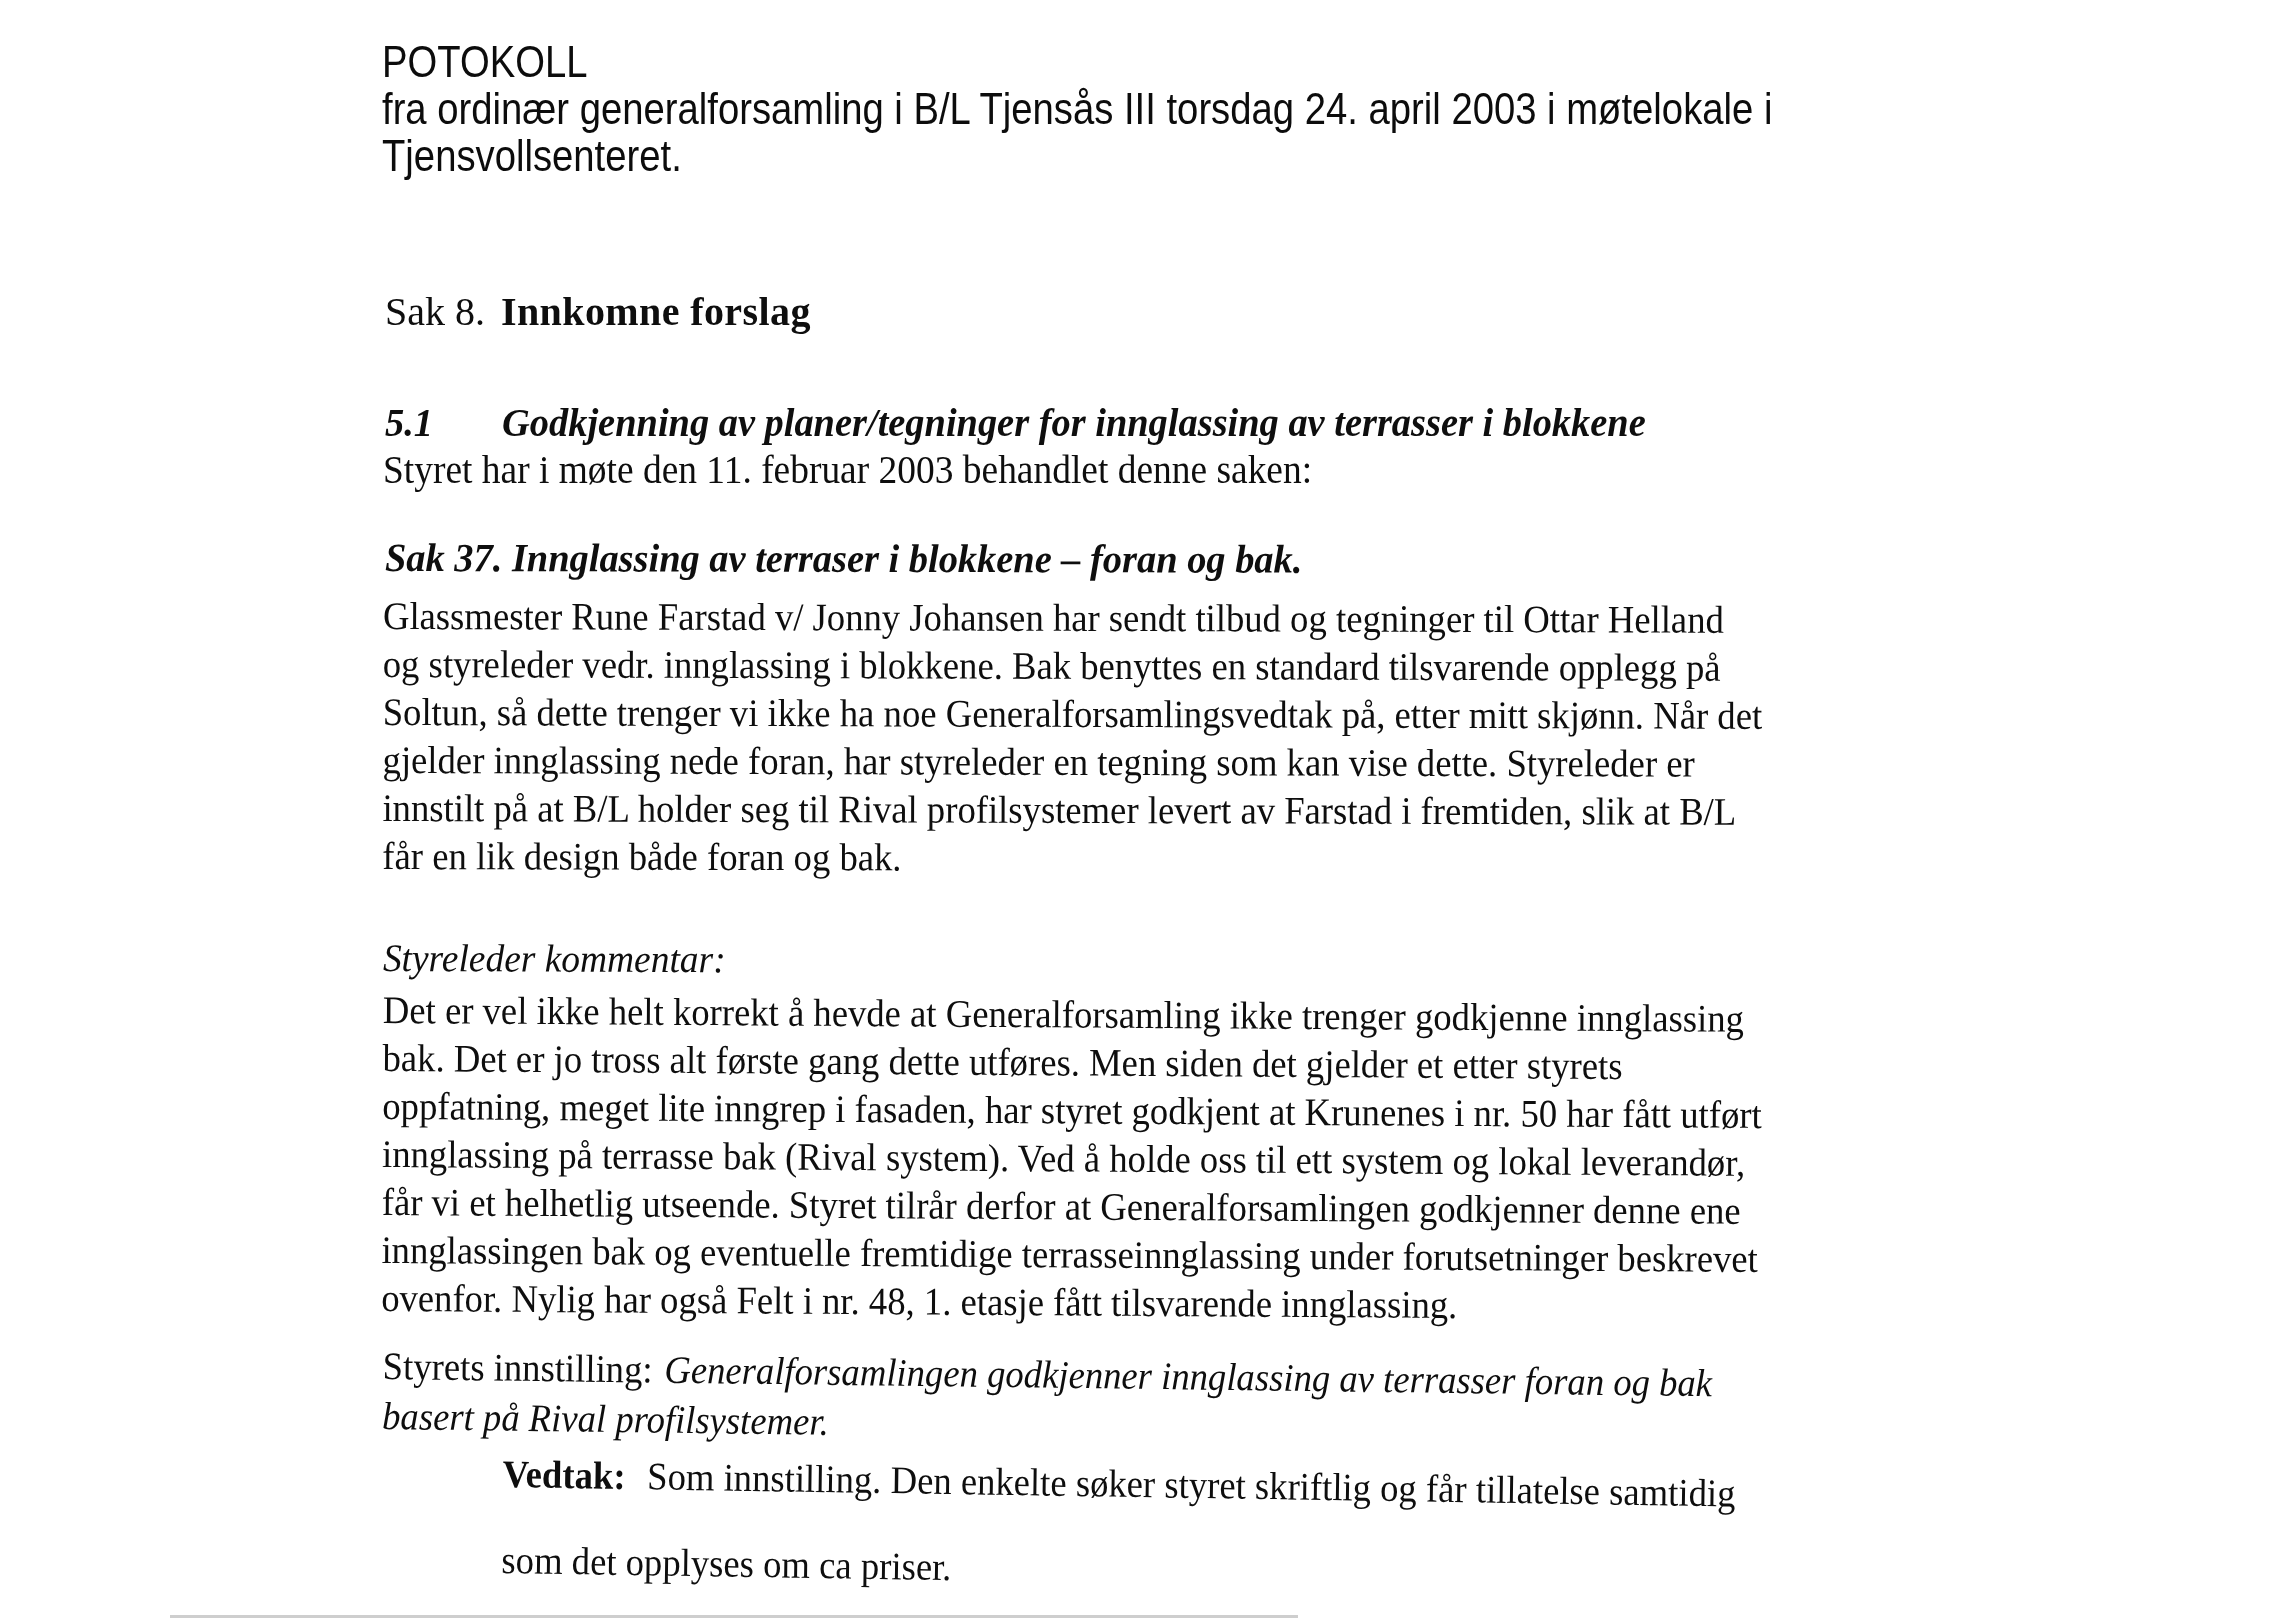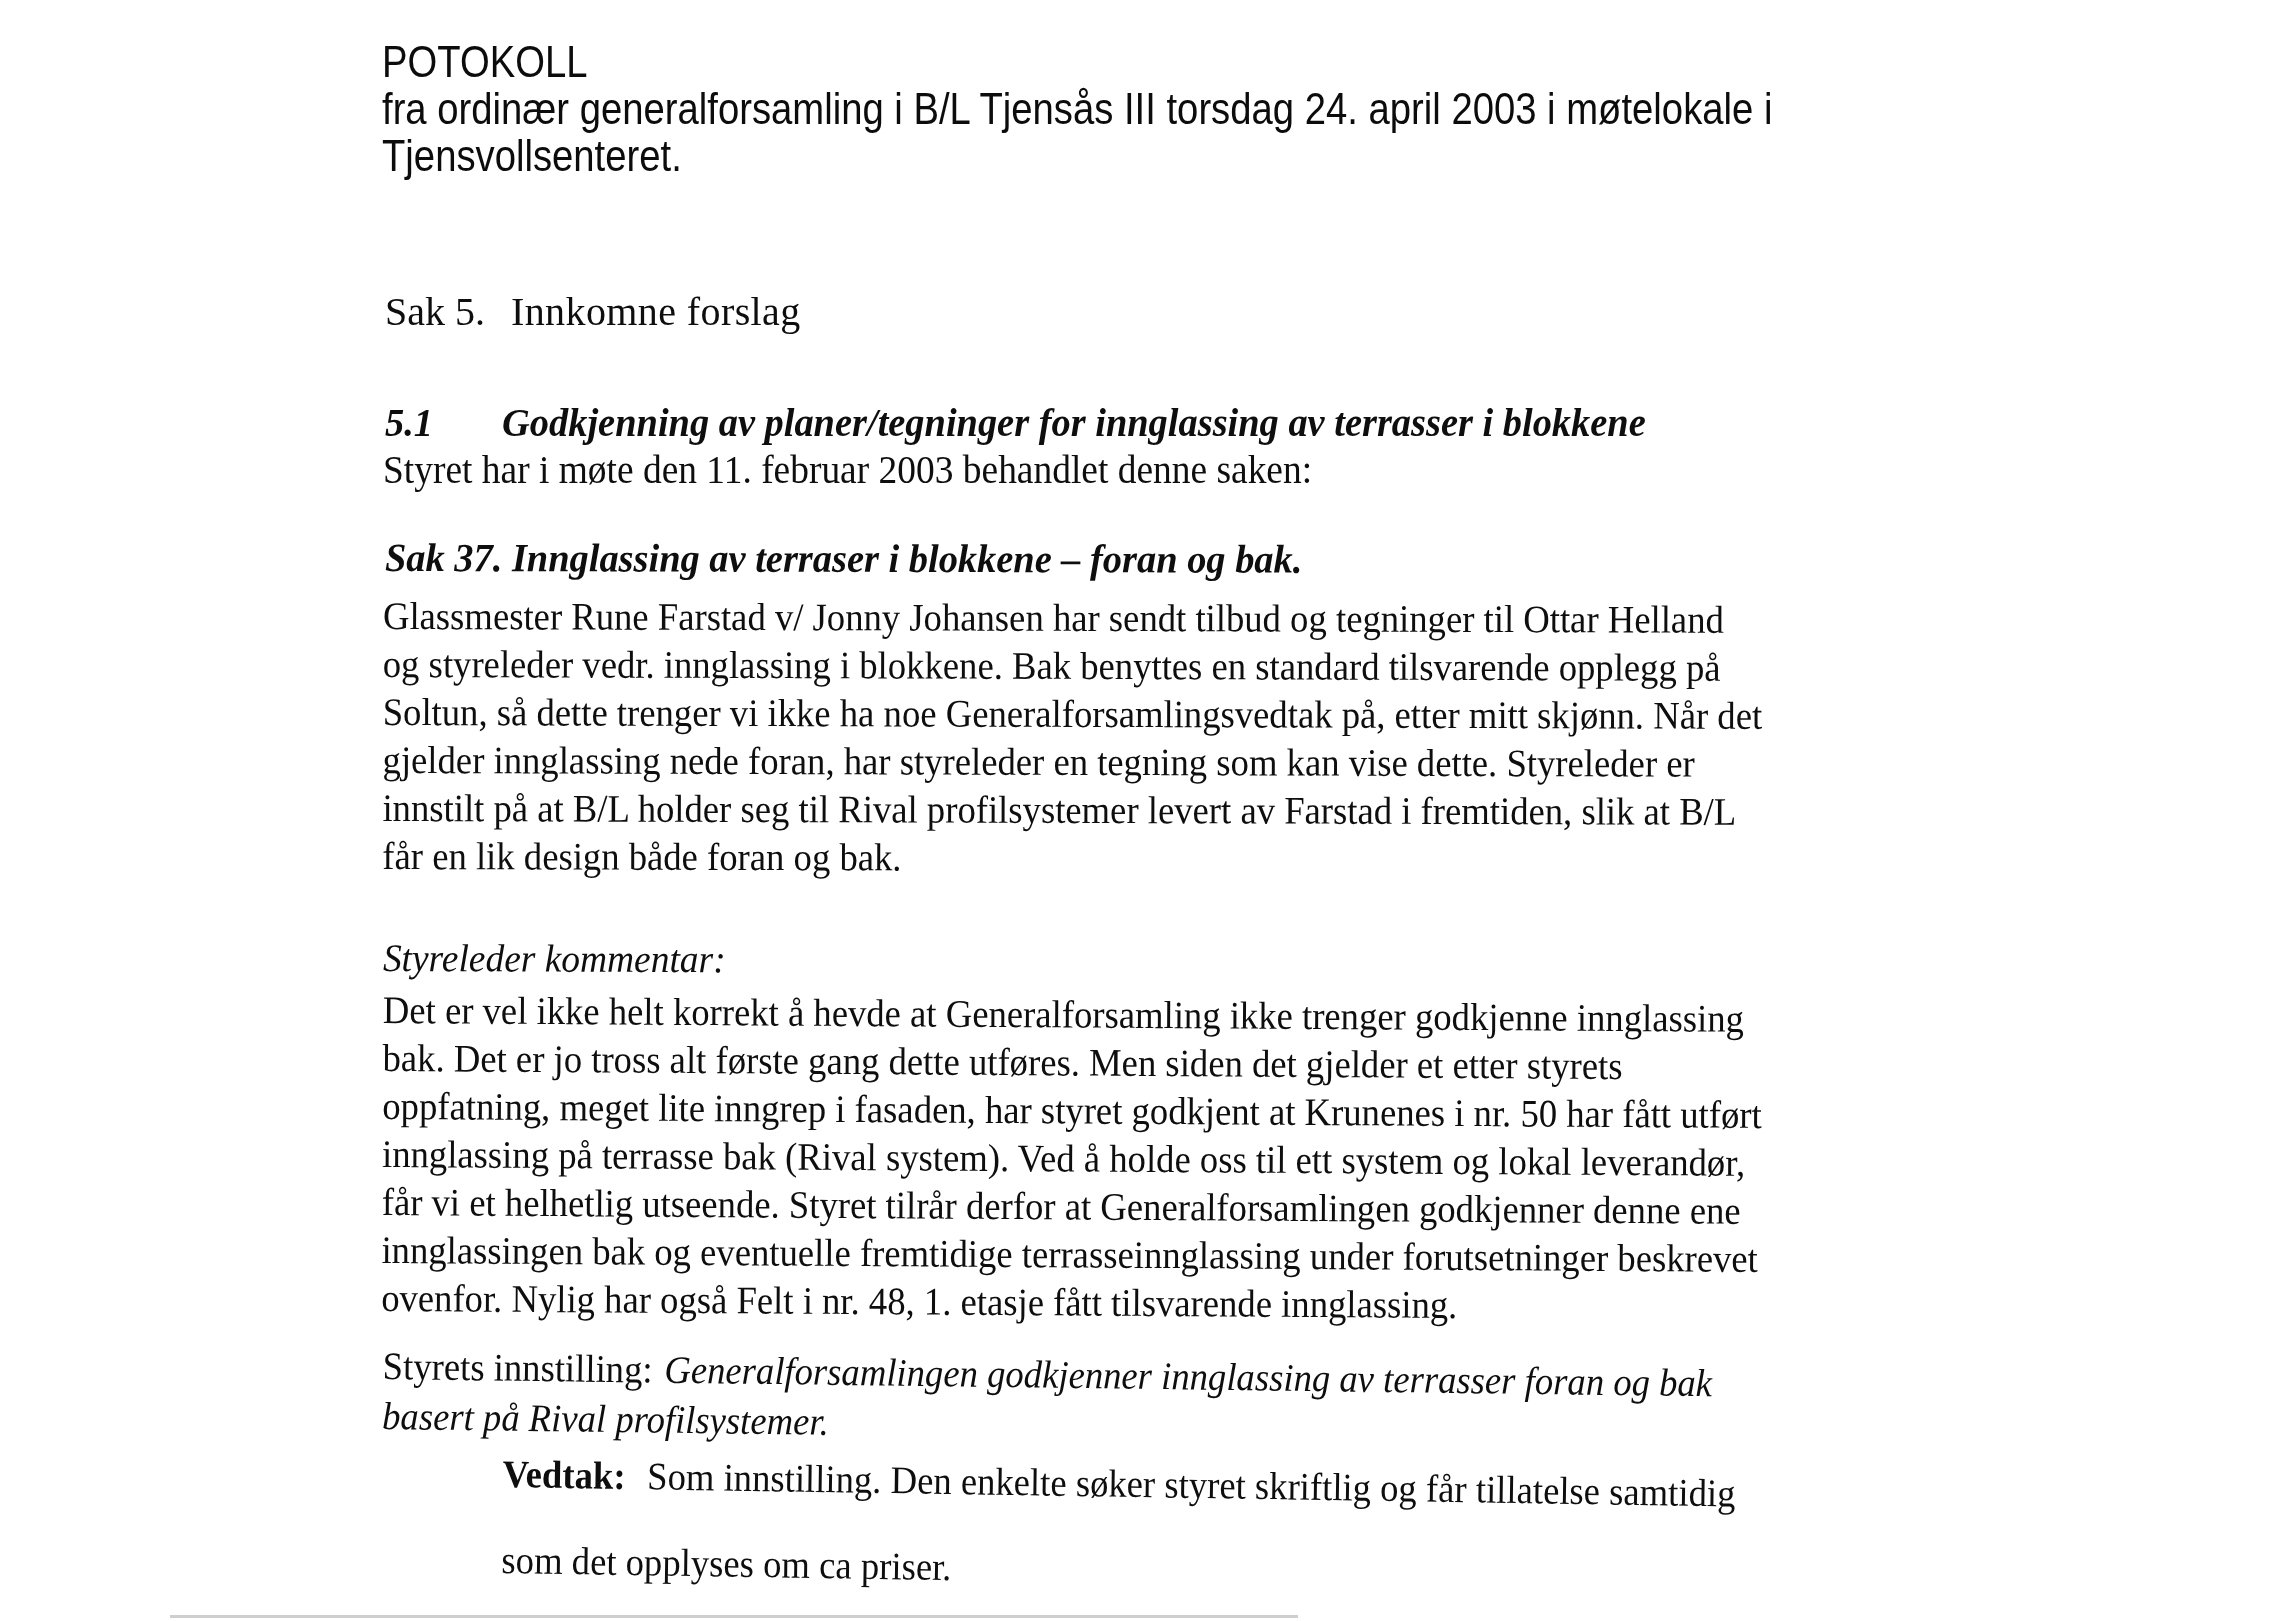--- a/index.html
+++ b/index.html
@@ -22,21 +22,21 @@
     transform-origin: 0 0;
   }
 
   
   .serif { font-family: "Liberation Serif", "DejaVu Serif", serif; color: #0e0e0e; }
 
   .sak5-heading {
     left: 385px; top: 288px;
     font-size: 40px;
   }
-  .sak5-heading .bold { font-weight: normal; margin-left: 26px; letter-spacing: 0.4px; }
+  .sak5-heading .bold { font-weight: bold; margin-left: 16px; letter-spacing: 0.4px; }
 
   .item51-heading {
     left: 385px; top: 399px;
     font-size: 40px; font-weight: bold; font-style: italic;
     transform: scaleX(0.96); transform-origin: 0 0;
   }
   .item51-heading .title { margin-left: 72px; }
 
   .item51-intro {
     left: 383px; top: 447px;
@@ -90,21 +90,21 @@
 
 <div>
 
   <header class="abs doc-header">
     <div>POTOKOLL</div>
     <div>fra ordinær generalforsamling i B/L Tjensås III torsdag 24. april 2003 i møtelokale i</div>
     <div>Tjensvollsenteret.</div>
   </header>
 
   <div class="abs serif sak5-heading">
-    <span>Sak 5.</span><span class="bold">Innkomne forslag</span>
+    <span>Sak 8.</span><span class="bold">Innkomne forslag</span>
   </div>
 
   <div class="abs serif item51-heading">
     <span class="num">5.1</span><span class="title">Godkjenning av planer/tegninger for innglassing av terrasser i blokkene</span>
   </div>
 
   <div class="abs serif item51-intro">Styret har i møte den 11. februar 2003 behandlet denne saken:</div>
 
   <div class="abs serif sak37-heading">Sak 37. Innglassing av terraser i blokkene – foran og bak.</div>
 

